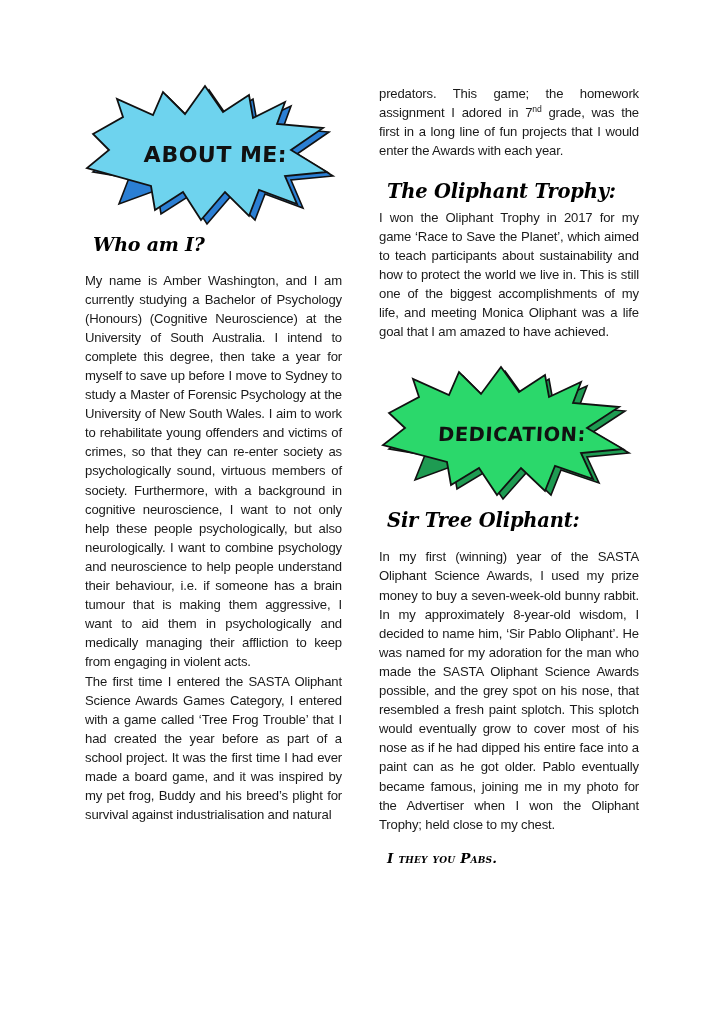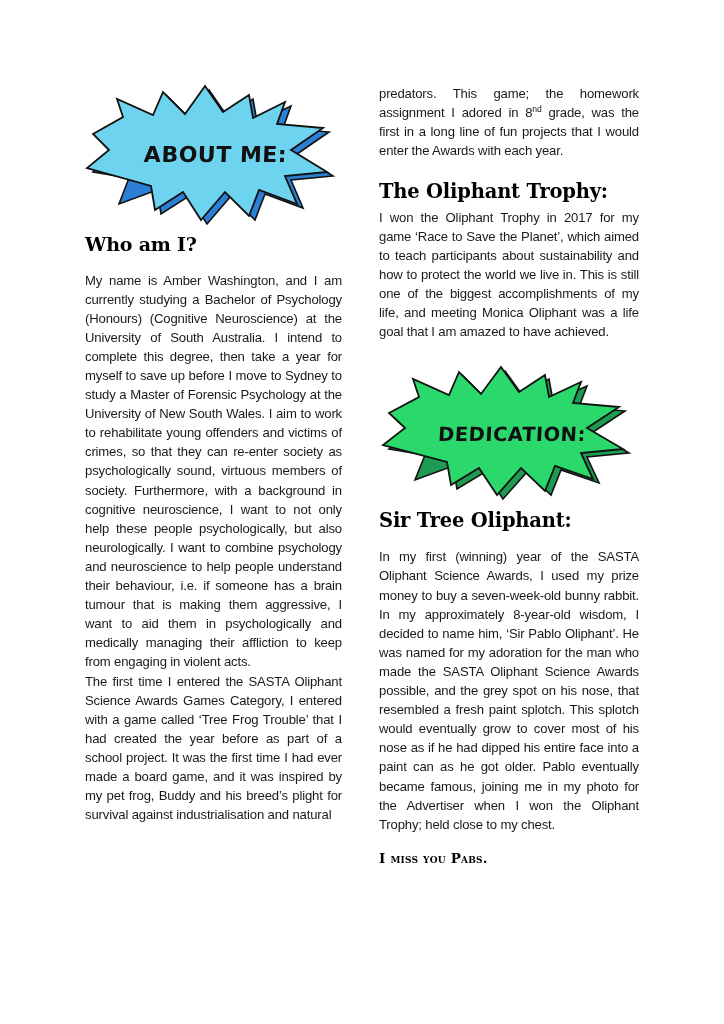--- a/index.html
+++ b/index.html
@@ -57,24 +57,25 @@
   p.body sup {
     font-size: 0.66em;
     vertical-align: super;
     line-height: 0;
   }
 
   
   .script-h {
     font-family: "DejaVu Serif", serif;
     font-weight: bold;
+    font-style: italic;
     color: #000000;
     letter-spacing: -0.2px;
     line-height: 1.24;
-    margin: 0;
+    margin: 8px;
   }
   .script-h.center { text-align: left; }
   .script-h.left { text-align: left; }
 
   .h-who {
     font-size: 19px;
     margin-top: 2px;
     margin-bottom: 14px;
   }
   .h-journey {
@@ -167,35 +168,35 @@
       <h2 class="script-h center h-who">Who am I?</h2>
 
       <p class="body">My name is Amber Washington, and I am currently studying a Bachelor of Psychology (Honours) (Cognitive Neuroscience) at the University of South Australia. I intend to complete this degree, then take a year for myself to save up before I move to Sydney to study a Master of Forensic Psychology at the University of New South Wales. I aim to work to rehabilitate young offenders and victims of crimes, so that they can re-enter society as psychologically sound, virtuous members of society. Furthermore, with a background in cognitive neuroscience, I want to not only help these people psychologically, but also neurologically. I want to combine psychology and neuroscience to help people understand their behaviour, i.e. if someone has a brain tumour that is making them aggressive, I want to aid them in psychologically and medically managing their affliction to keep from engaging in violent acts.</p>
 
 
       <p class="body">The first time I entered the SASTA Oliphant Science Awards Games Category, I entered with a game called ‘Tree Frog Trouble’ that I had created the year before as part of a school project. It was the first time I had ever made a board game, and it was inspired by my pet frog, Buddy and his breed’s plight for survival against industrialisation and natural</p>
     </div>
 
     <div class="col col-right">
 
-      <p class="body"><span>predators. This game; the homework assignment I adored in 8</span><sup>nd</sup><span> grade, was the first in a long line of fun projects that I would enter the Awards with each year.</span></p>
+      <p class="body"><span>predators. This game; the homework assignment I adored in 7</span><sup>nd</sup><span> grade, was the first in a long line of fun projects that I would enter the Awards with each year.</span></p>
 
       <h2 class="script-h left h-trophy">The Oliphant Trophy:</h2>
 
       <p class="body">I won the Oliphant Trophy in 2017 for my game ‘Race to Save the Planet’, which aimed to teach participants about sustainability and how to protect the world we live in. This is still one of the biggest accomplishments of my life, and meeting Monica Oliphant was a life goal that I am amazed to have achieved.</p>
 
       <div class="burst-wrap green">
         <svg viewBox="0 0 260 138" preserveAspectRatio="none">
           <polygon points="18,52 46,36 40,19 76,35 84,11 106,33 126,6 144,31 170,14 174,36 208,21 200,42 246,46 214,67 250,88 208,92 220,118 182,105 172,130 148,107 124,134 106,107 78,124 74,101 36,115 46,90 10,84 32,67" fill="#1E9B52" stroke="#111111" stroke-width="1.6" stroke-linejoin="miter"></polygon>
           <polygon points="10,48 40,32 34,14 70,30 80,7 102,29 122,2 140,27 166,10 170,32 202,17 194,38 240,42 208,63 244,84 202,88 214,114 176,101 166,126 142,103 118,130 100,103 72,120 68,97 4,80 26,63" fill="#2BD86B" stroke="#111111" stroke-width="1.8" stroke-linejoin="miter"></polygon>
         </svg>
         <div class="burst-label">DEDICATION:</div>
       </div>
 
       <h2 class="script-h center h-sirpablo">Sir Tree Oliphant:</h2>
 
       <p class="body">In my first (winning) year of the SASTA Oliphant Science Awards, I used my prize money to buy a seven-week-old bunny rabbit. In my approximately 8-year-old wisdom, I decided to name him, ‘Sir Pablo Oliphant’. He was named for my adoration for the man who made the SASTA Oliphant Science Awards possible, and the grey spot on his nose, that resembled a fresh paint splotch. This splotch would eventually grow to cover most of his nose as if he had dipped his entire face into a paint can as he got older. Pablo eventually became famous, joining me in my photo for the Advertiser when I won the Oliphant Trophy; held close to my chest.</p>
 
-      <p class="script-h left h-signoff">I miss you Pabs.</p>
+      <p class="script-h left h-signoff">I they you Pabs.</p>
     </div>
 
   </div>
 </div>
 
 </body></html>

